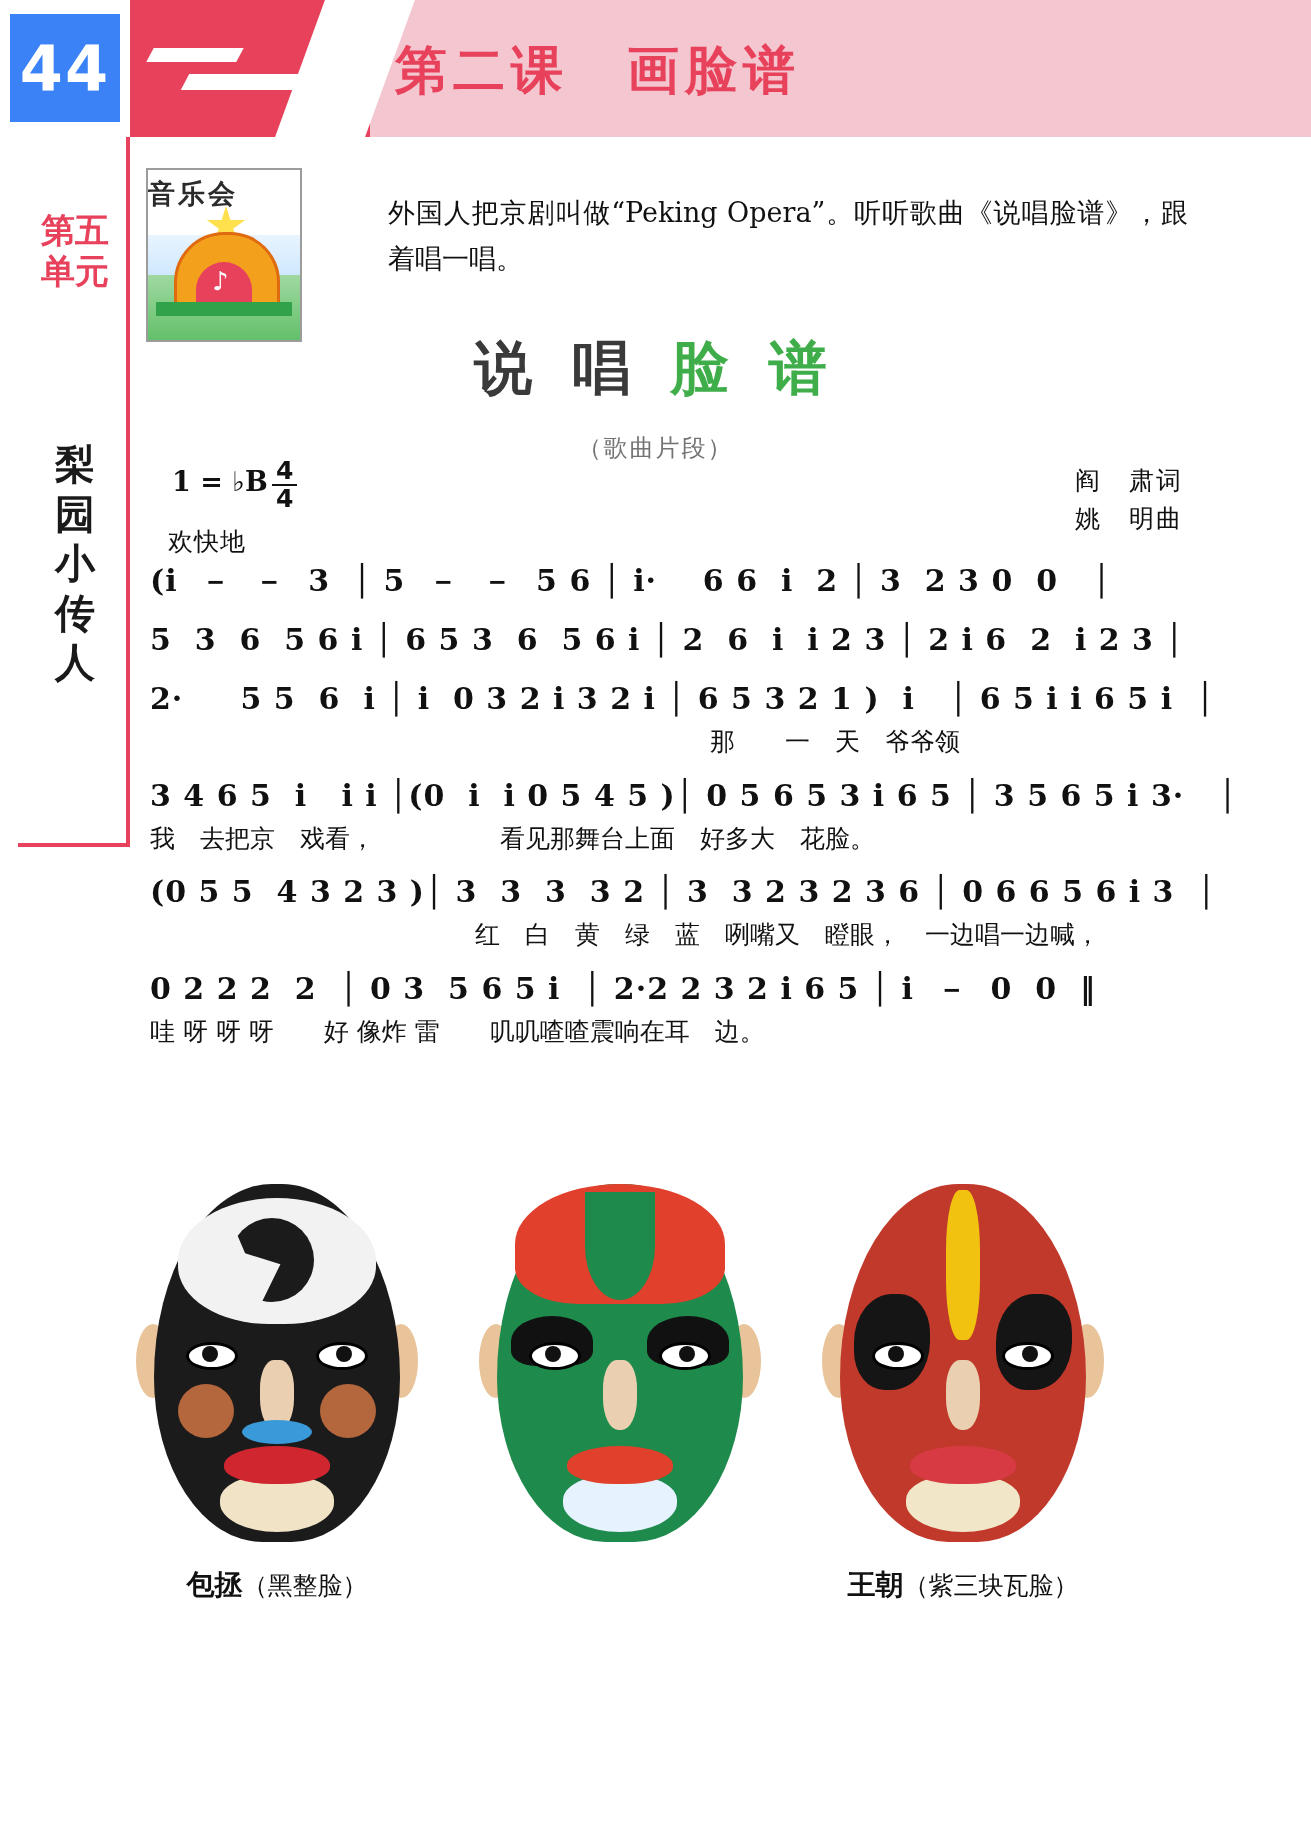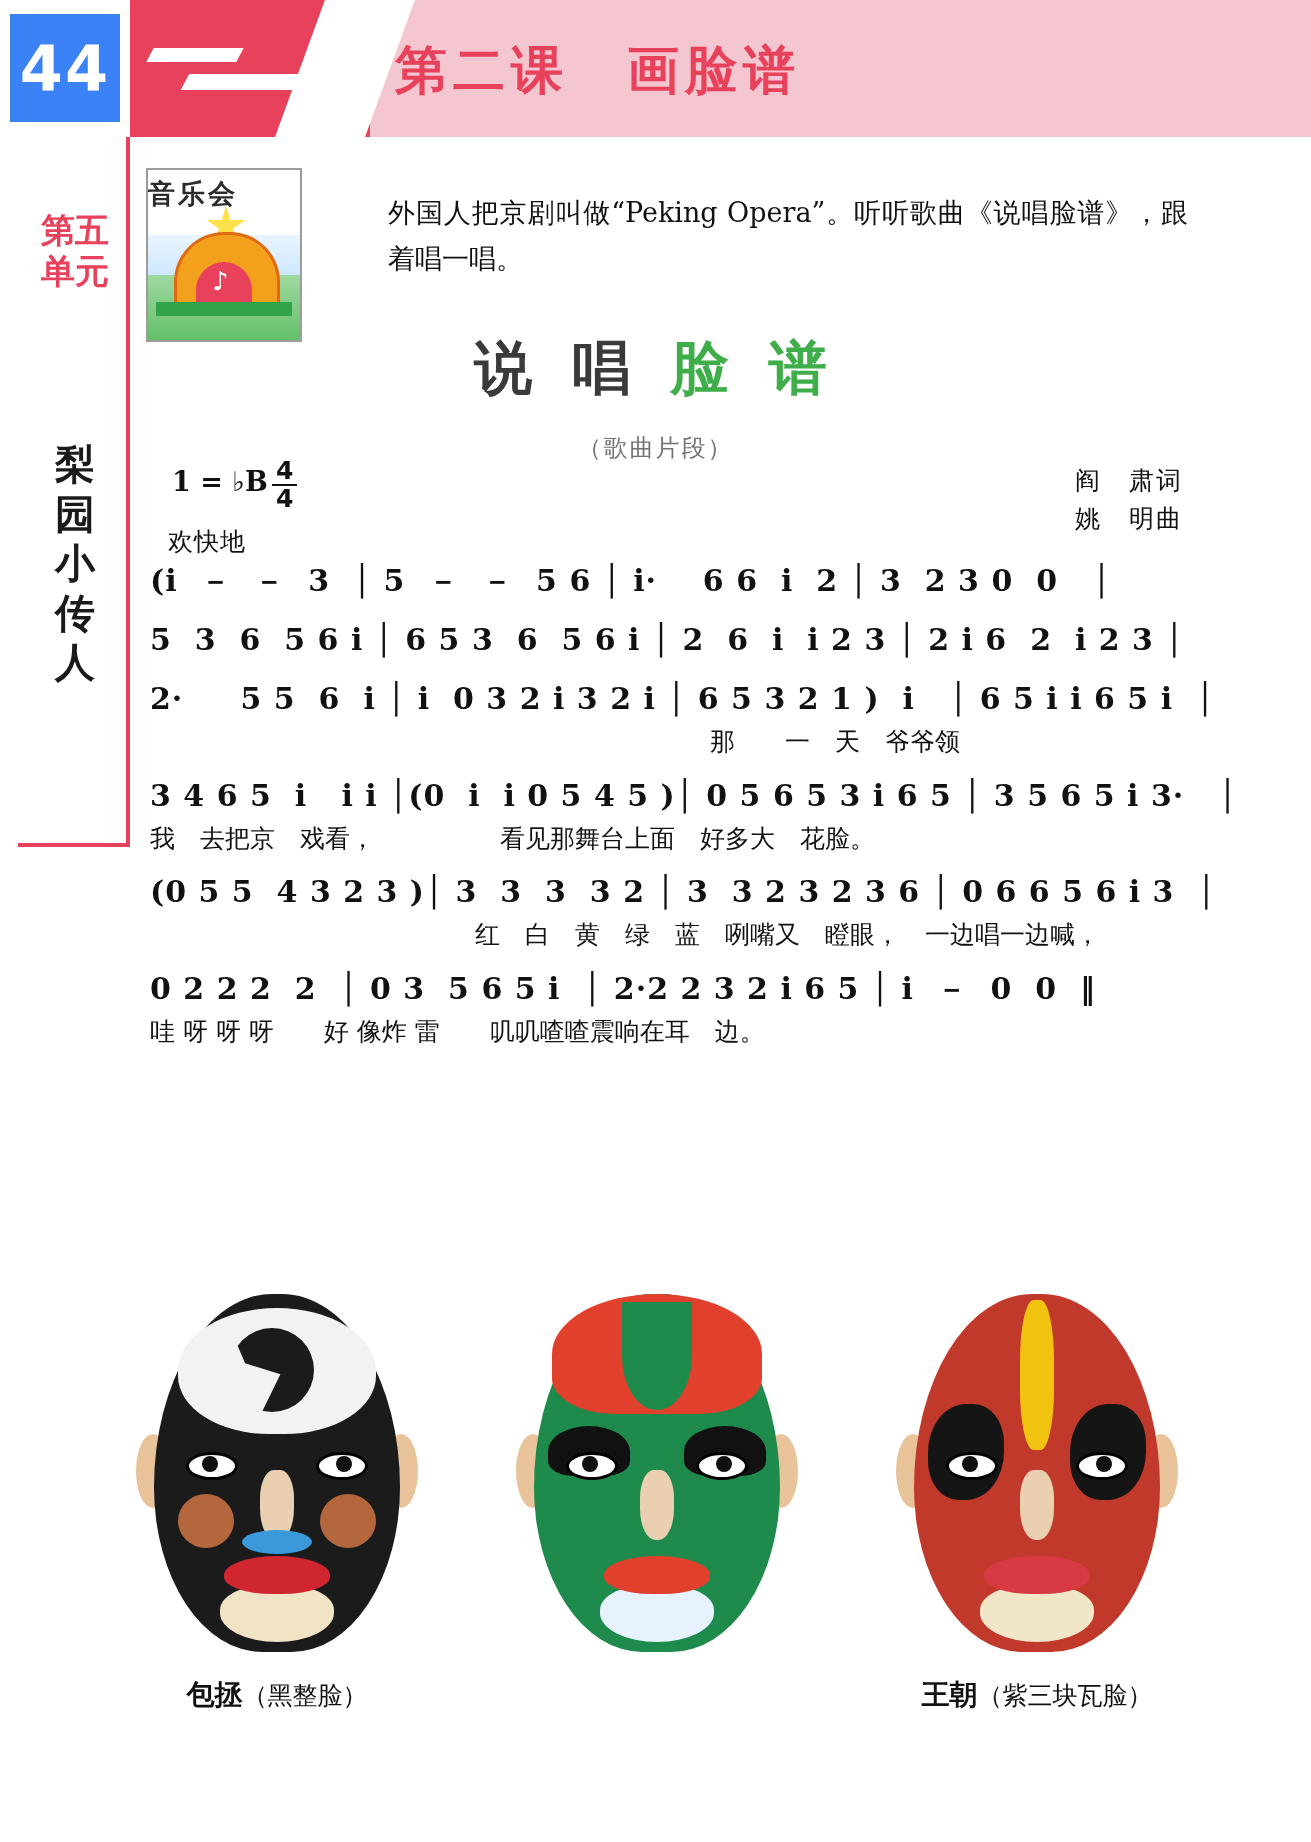--- a/index.html
+++ b/index.html
@@ -271,24 +271,23 @@
     margin-top: -4px;
   }
   .lyrics-indent-a { padding-left: 560px; }
   .lyrics-indent-b { padding-left: 0px; }
   .lyrics-indent-c { padding-left: 200px; }
   .lyrics-indent-d { padding-left: 0px; }
 
   
   .masks {
     position: absolute;
-    left: 112px; top: 1284px;
+    left: 112px; top: 1174px;
     width: 1090px;
     display: flex;
-    justify-content: space-between;
     gap: 13px;
   }
   .mask-item { width: 330px; }
   .mask-img {
     width: 330px; height: 378px;
     position: relative;
     overflow: hidden;
     background: #ffffff;
   }
   .face-base {

